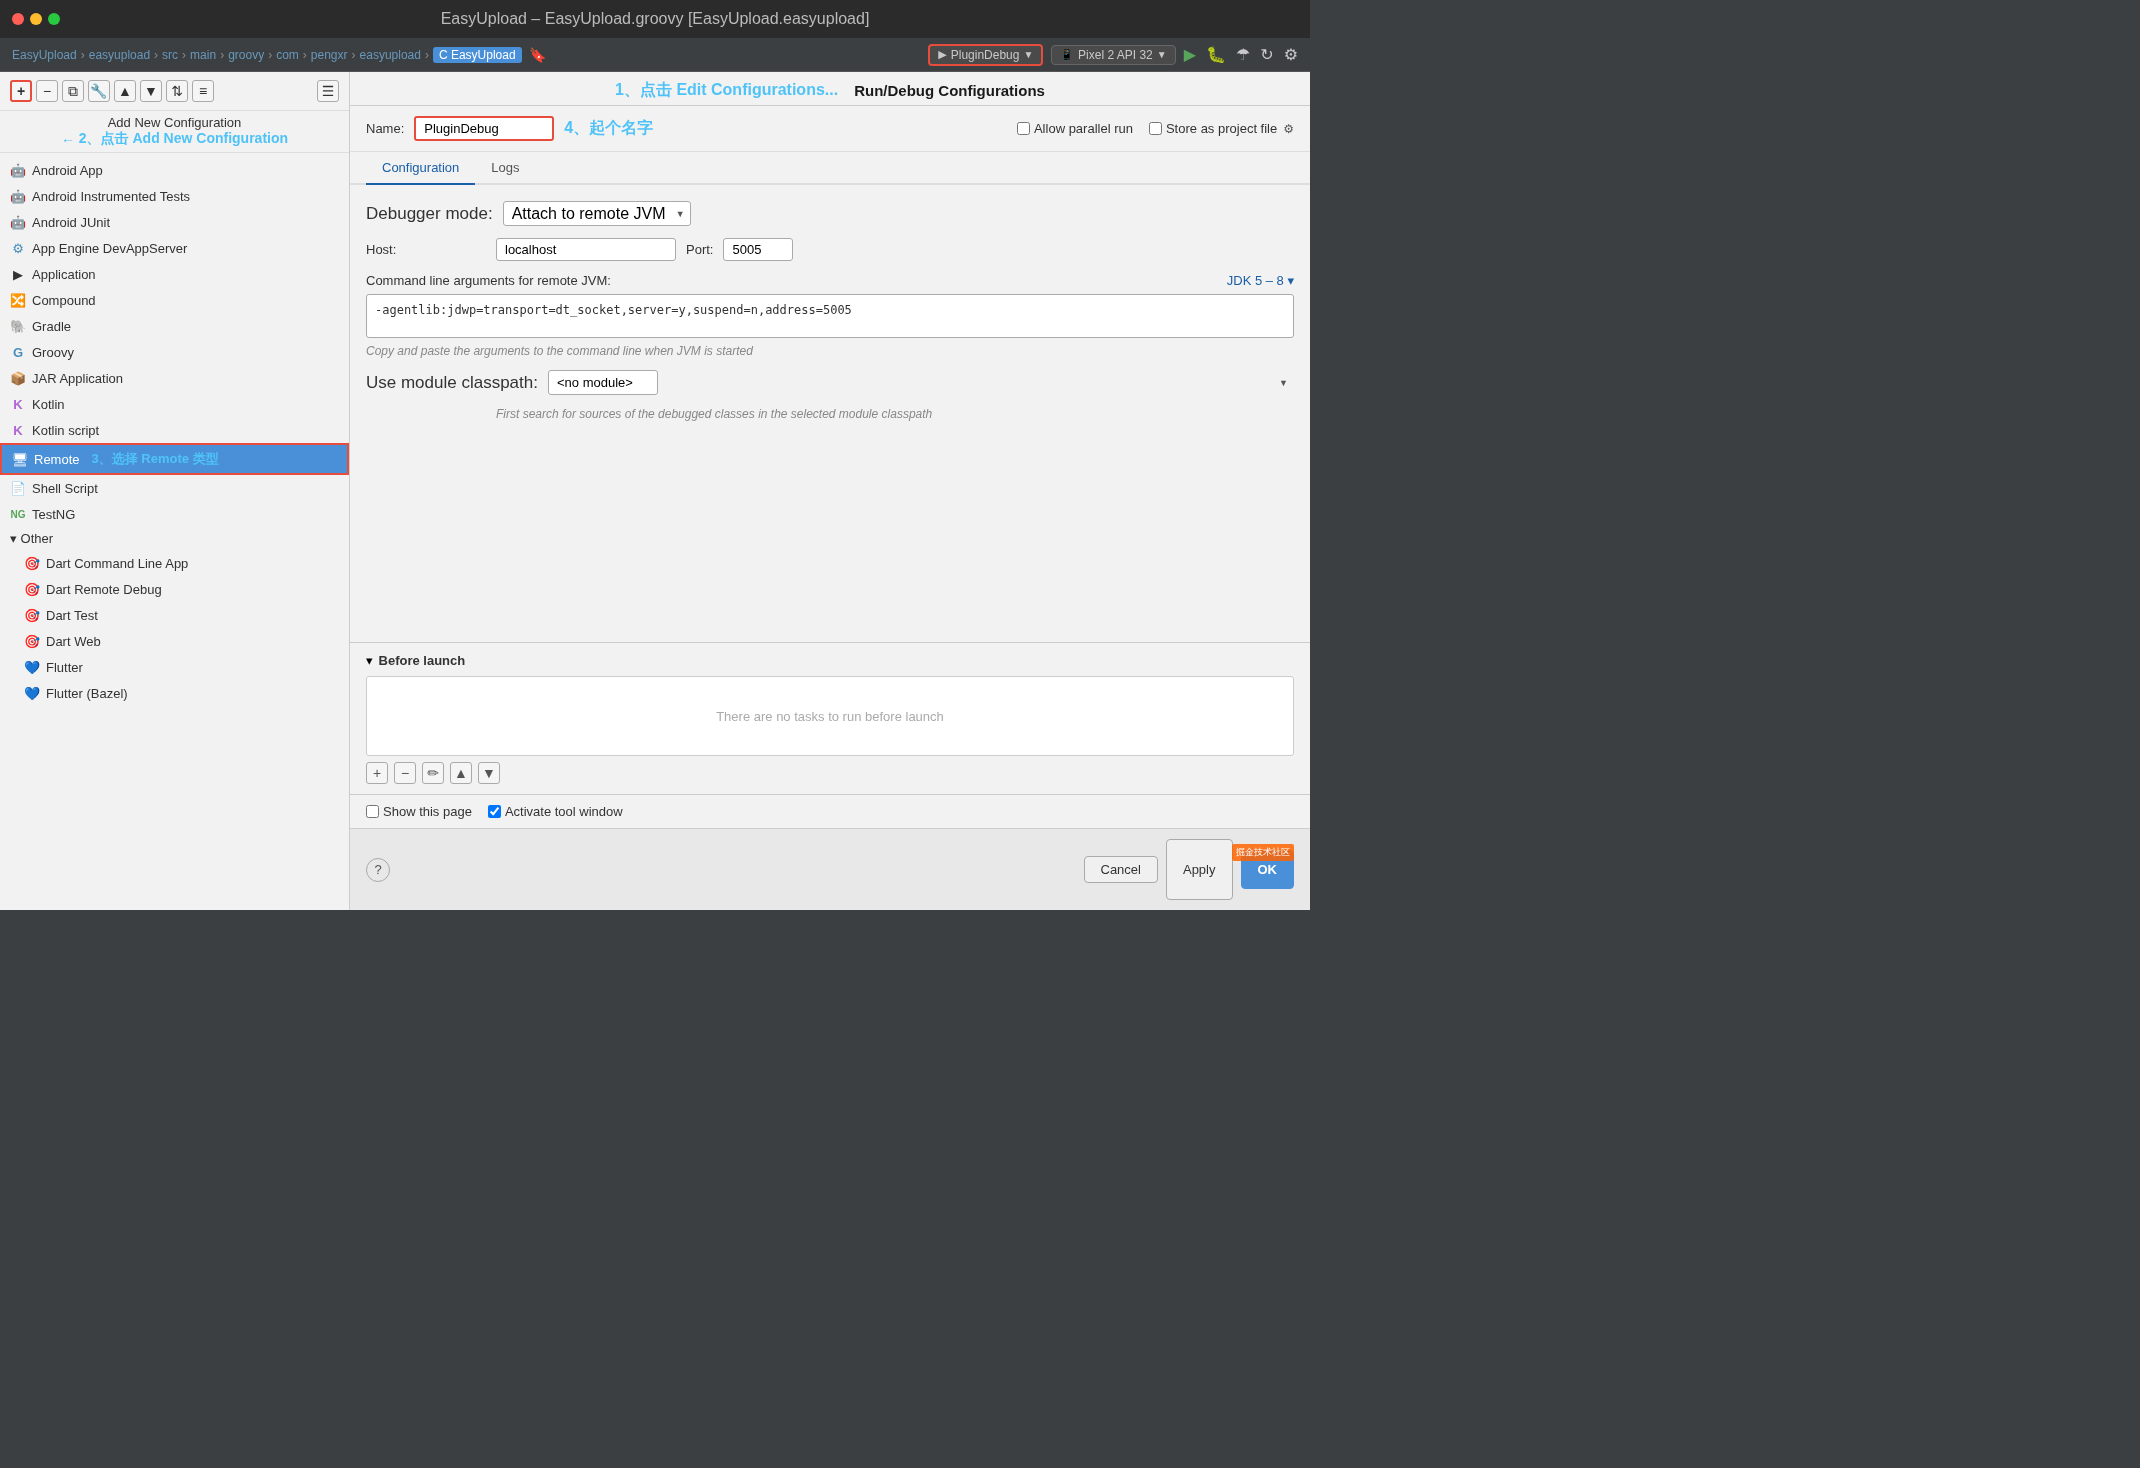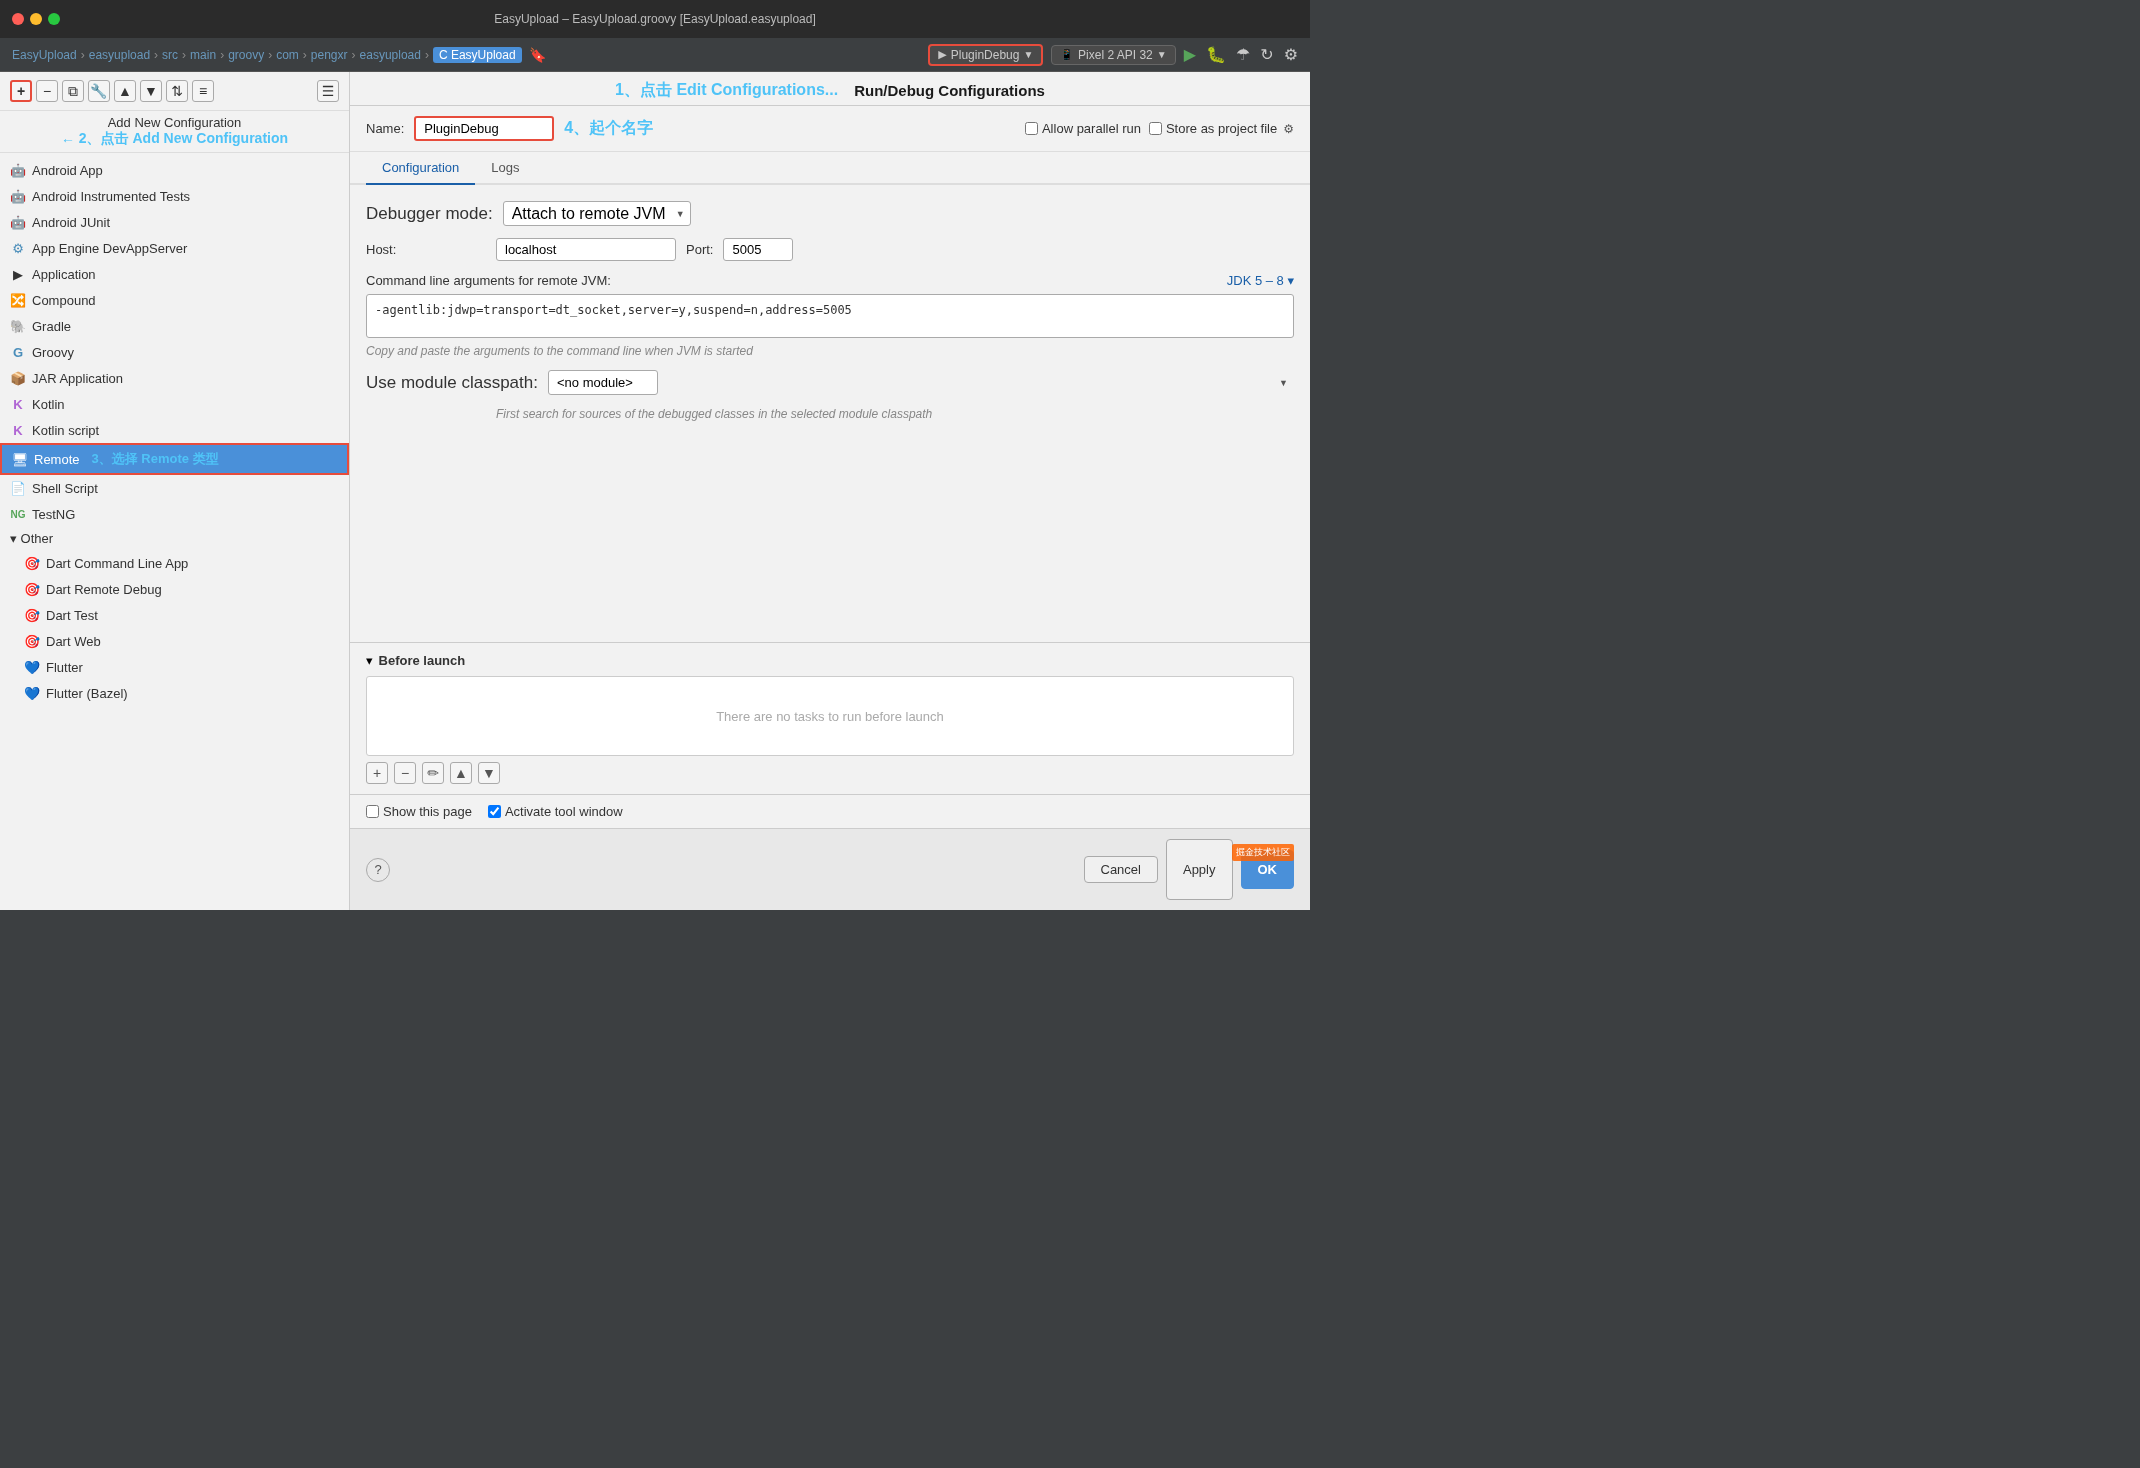--- a/index.html
+++ b/index.html
@@ -32,21 +32,21 @@
       border-radius: 50%;
     }
     .tl-red { background: #ff5f57; }
     .tl-yellow { background: #febc2e; }
     .tl-green { background: #28c840; }
     .title-bar-title {
       position: absolute;
       left: 50%;
       transform: translateX(-50%);
       color: #bbb;
-      font-size: 12px;
+      font-size: 16px;
     }
 
     
     .breadcrumb-bar {
       background: #3c3f41;
       height: 34px;
       display: flex;
       align-items: center;
       padding: 0 12px;
       gap: 4px;
@@ -253,21 +253,21 @@
     }
     .name-annotation {
       color: #4fc3f7;
       font-size: 16px;
       font-weight: bold;
     }
     .name-row-right {
       margin-left: auto;
       display: flex;
       align-items: center;
-      gap: 8px;
+      gap: 16px;
     }
     .checkbox-label {
       display: flex;
       align-items: center;
       gap: 4px;
       font-size: 13px;
       color: #333;
     }
 
     .tabs-row {

